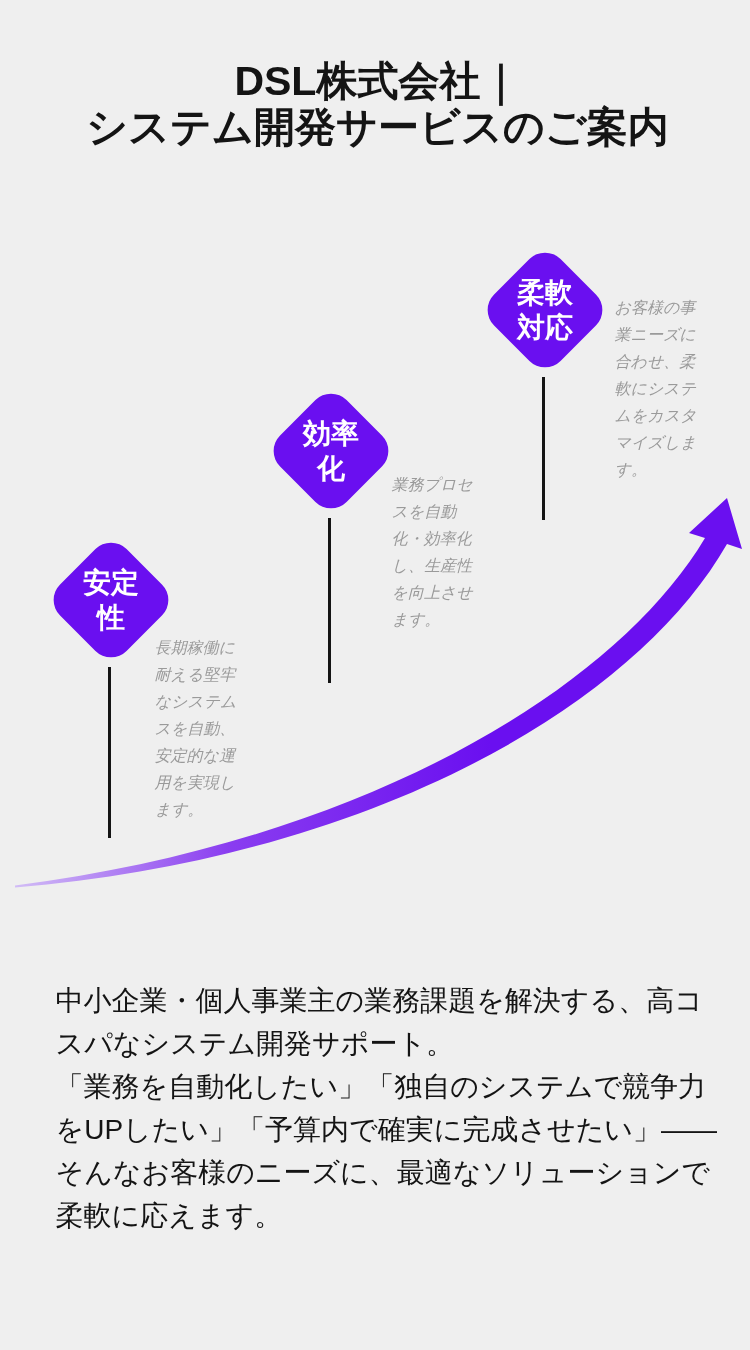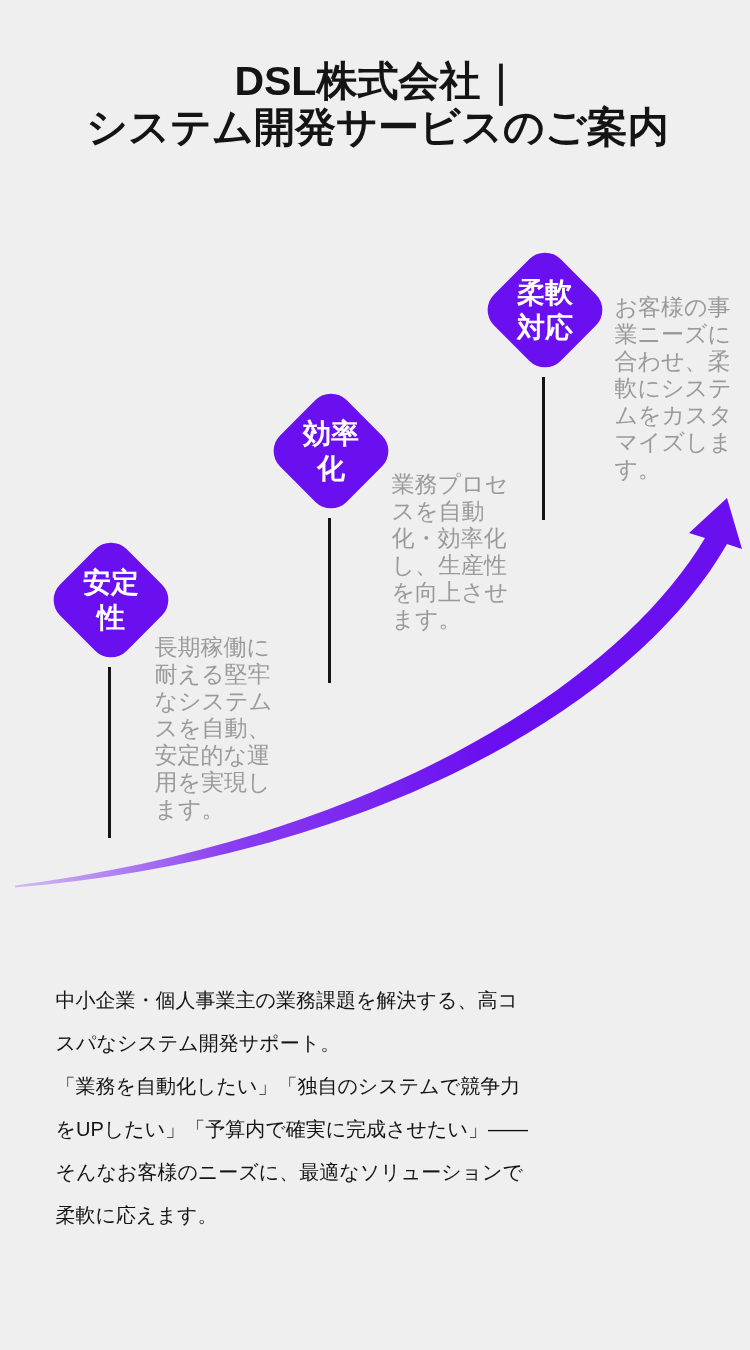--- a/index.html
+++ b/index.html
@@ -43,32 +43,33 @@
   .d-flexibility{left:495px;top:263px;}
   .connector{
     position:absolute;width:3px;
     background:var(--ink,#151515);
   }
   .c-stability{left:105px;top:667px;height:171px;}
   .c-efficiency{left:325px;top:518px;height:165px;}
   .c-flexibility{left:539px;top:377px;height:143px;}
   .desc{
     position:absolute;
-    font-size:23px;line-height:27px;
+    font-size:16px;line-height:27px;
     color:var(--muted,#9a9a9a);
     white-space:pre-line;
+    font-style:italic;
   }
   .t-stability{left:152px;top:634px;}
   .t-efficiency{left:389px;top:471px;}
   .t-flexibility{left:612px;top:294px;}
   
   .body-text{
     position:absolute;left:53px;top:979px;width:670px;
     margin:0;
-    font-size:20px;line-height:43px;
+    font-size:28px;line-height:43px;
     color:var(--ink,#1b1b1b);
     white-space:pre-line;
   }
 </style>
 </head>
 <body>
 
 <div class="page">
 
   <h1 class="title">

